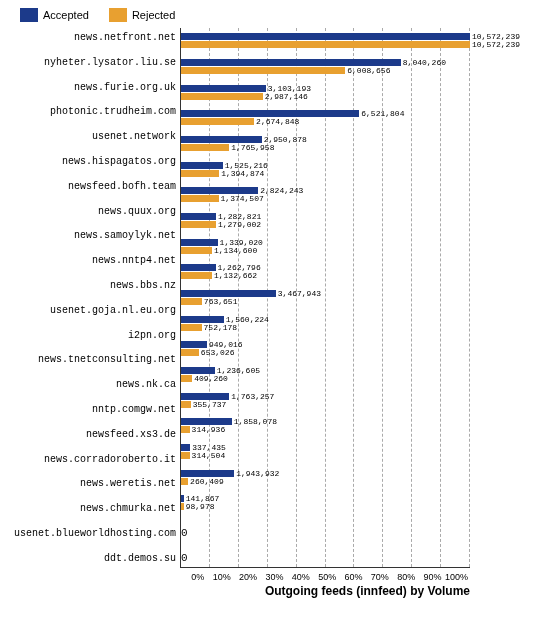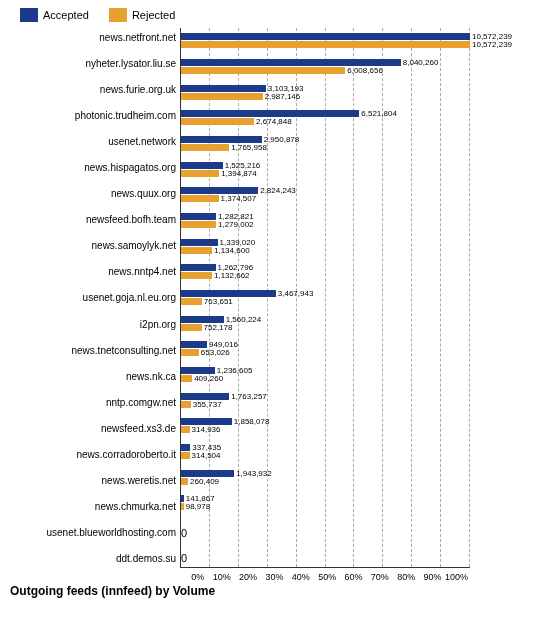--- a/index.html
+++ b/index.html
@@ -32,20 +32,21 @@
     .legend-box {
       width: 18px;
       height: 14px;
       display: inline-block;
     }
     .chart-area {
       display: flex;
       flex-direction: row;
       width: 100%;
       height: 540px;
+      font-family: Liberation Mono, monospace;
     }
     .y-axis {
       display: flex;
       flex-direction: column;
       justify-content: space-between;
       width: 170px;
       flex-shrink: 0;
       padding-right: 4px;
     }
     .y-label {
@@ -123,21 +124,21 @@
       padding-left: 170px;
       margin-top: 4px;
     }
     .x-tick {
       flex: 1;
       text-align: right;
       font-size: 9px;
       padding-right: 2px;
     }
     .x-title {
-      text-align: left;
+      text-align: right;
       font-size: 12px;
       font-weight: bold;
       margin-top: 2px;
     }
   </style>
 </head>
 <body>
 
 <div class="chart-container">
 
@@ -154,24 +155,25 @@
 
   <div class="chart-area">
 
     <div class="y-axis" id="y-axis">
         <div class="y-label">news.netfront.net</div>
         <div class="y-label">nyheter.lysator.liu.se</div>
         <div class="y-label">news.furie.org.uk</div>
         <div class="y-label">photonic.trudheim.com</div>
         <div class="y-label">usenet.network</div>
         <div class="y-label">news.hispagatos.org</div>
+        <div class="y-label">newsfeed.bofh.team</div>
         <div class="y-label">news.quux.org</div>
-        <div class="y-label">newsfeed.bofh.team</div>
         <div class="y-label">news.samoylyk.net</div>
         <div class="y-label">news.nntp4.net</div>
+        <div class="y-label">news.bbs.nz</div>
         <div class="y-label">usenet.goja.nl.eu.org</div>
         <div class="y-label">i2pn.org</div>
         <div class="y-label">news.tnetconsulting.net</div>
         <div class="y-label">news.nk.ca</div>
         <div class="y-label">nntp.comgw.net</div>
         <div class="y-label">newsfeed.xs3.de</div>
         <div class="y-label">news.corradoroberto.it</div>
         <div class="y-label">news.weretis.net</div>
         <div class="y-label">news.chmurka.net</div>
         <div class="y-label">usenet.blueworldhosting.com</div>

